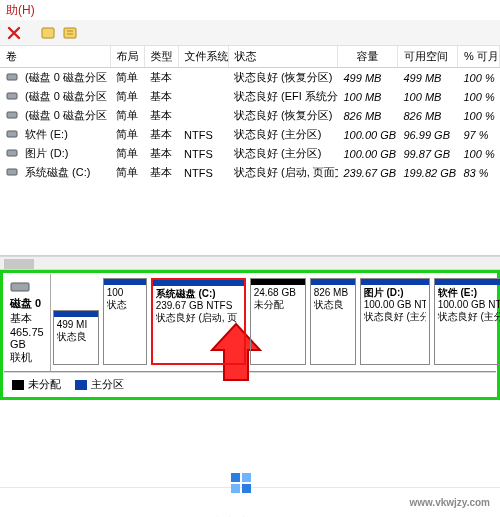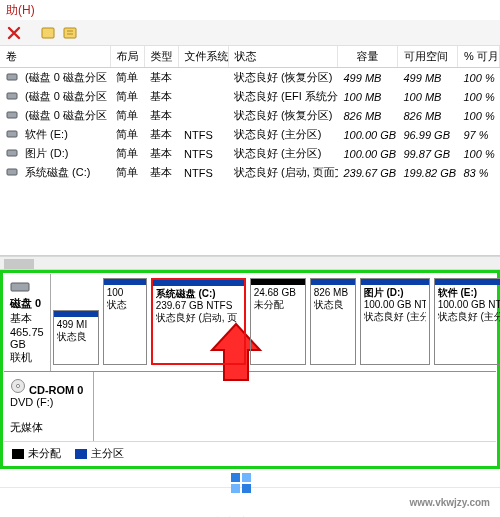--- a/index.html
+++ b/index.html
@@ -230,29 +230,20 @@
           <div class="part" style="width: 70px;">
             <div class="topstripe"></div>
             <div class="plabel">软件 (E:)</div>
             <div class="psub">100.00 GB NTFS</div>
             <div class="psub">状态良好 (主分区</div>
           </div>
         </div>
     </div>
 
     <div class="disk-row" style="border-bottom:none">
-      <div class="disk-label">
-        <svg width="16" height="16" viewBox="0 0 16 16">
-            <circle cx="8" cy="8" r="6.5" fill="#e8e8e8" stroke="#8a8a8a"></circle>
-            <circle cx="8" cy="8" r="1.6" fill="#fff" stroke="#8a8a8a"></circle>
-          </svg>
-        <span class="dname">CD-ROM 0</span><br>
-        <span>DVD (F:)</span><br><br>
-        <span>无媒体</span>
-      </div>
       <div class="disk-parts"></div>
     </div>
 
     <div class="legend">
       <span><span class="swatch sw-black"></span><span>未分配</span></span>
       <span><span class="swatch sw-blue"></span><span>主分区</span></span>
     </div>
   </div>
 
   <div class="footer">

